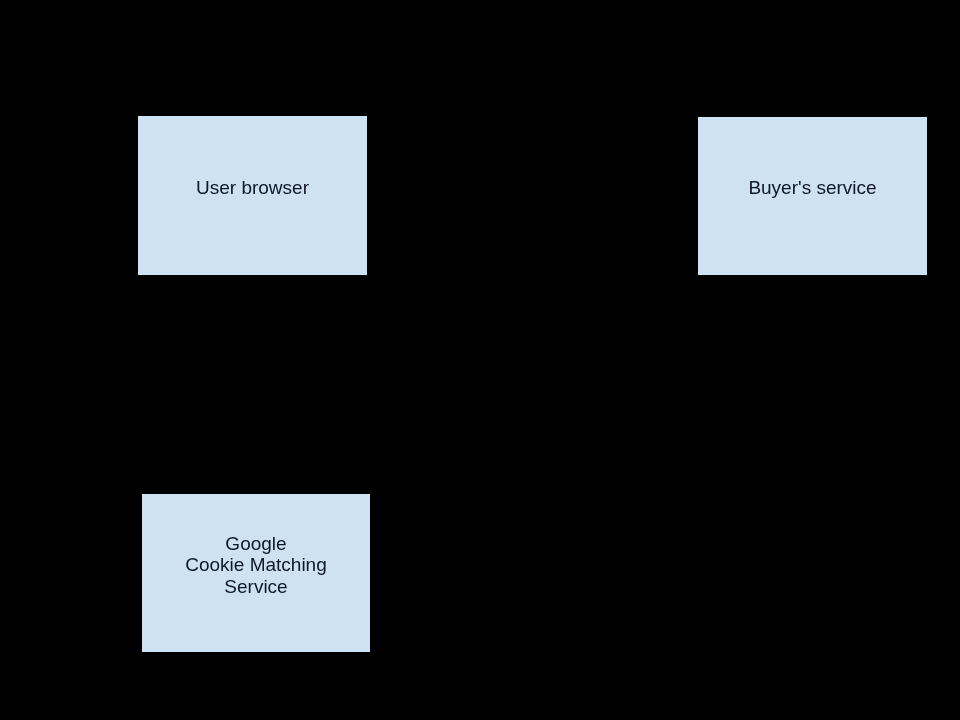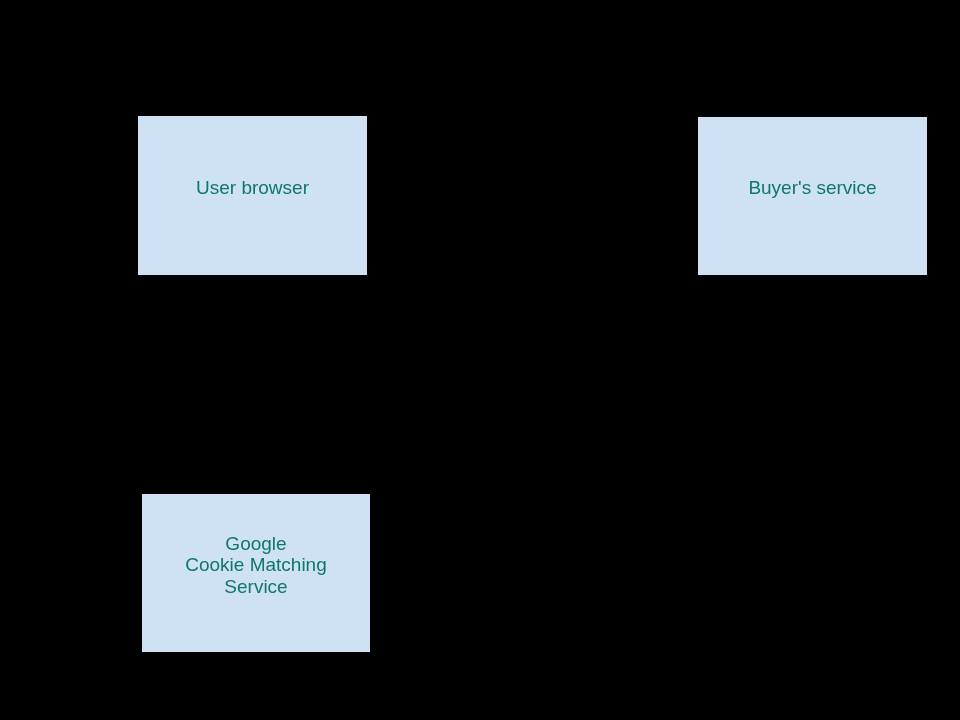--- a/index.html
+++ b/index.html
@@ -20,21 +20,21 @@
     box-sizing: border-box;
     border: 2px solid #000000;
     display: flex;
     align-items: center;
     justify-content: center;
   }
   .node-label {
     text-align: center;
     font-size: 19px;
     line-height: 21.5px;
-    color: #0f766e;
+    color: #0f172a;
     transform: translateY(-8px);
     width: 100%;
   }
   .node-label .line {
     display: block;
     white-space: nowrap;
   }
   
   #node-user-browser      { left: 136px; top: 114px; width: 233px; height: 163px; }
   #node-buyers-service    { left: 696px; top: 115px; width: 233px; height: 162px; }

